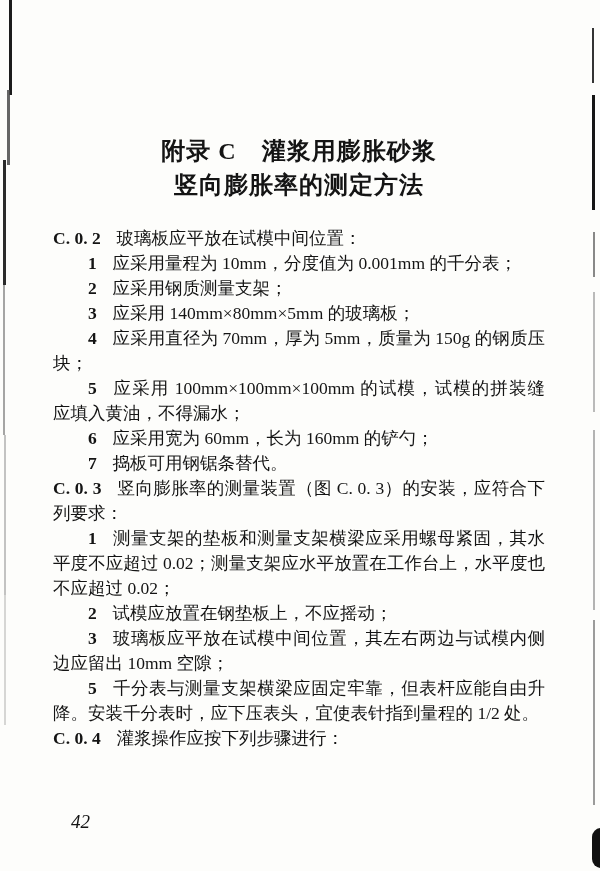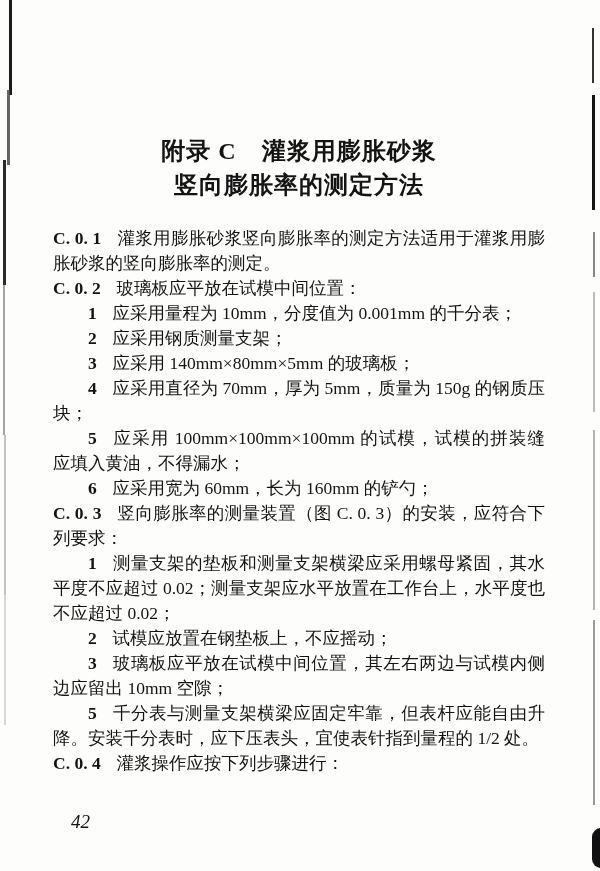--- a/index.html
+++ b/index.html
@@ -90,23 +90,20 @@
 
   <div class="content">
 
     <h1 class="doc-title">
       <span>附录 C　灌浆用膨胀砂浆</span><br>
       <span>竖向膨胀率的测定方法</span>
     </h1>
 
     <div class="body-text">
 
-      <p class="clause">
-        <span class="lbl">C. 0. 1</span><span>灌浆用膨胀砂浆竖向膨胀率的测定方法适用于灌浆用膨胀砂浆的竖向膨胀率的测定。</span>
-      </p>
 
       <p class="clause">
         <span class="lbl">C. 0. 2</span><span>玻璃板应平放在试模中间位置：</span>
       </p>
 
       <p class="item">
         <span class="lbl">1</span><span>应采用量程为 10mm，分度值为 0.001mm 的千分表；</span>
       </p>
       <p class="item">
         <span class="lbl">2</span><span>应采用钢质测量支架；</span>
@@ -115,20 +112,23 @@
         <span class="lbl">3</span><span>应采用 140mm×80mm×5mm 的玻璃板；</span>
       </p>
       <p class="item">
         <span class="lbl">4</span><span>应采用直径为 70mm，厚为 5mm，质量为 150g 的钢质压块；</span>
       </p>
       <p class="item">
         <span class="lbl">5</span><span>应采用 100mm×100mm×100mm 的试模，试模的拼装缝应填入黄油，不得漏水；</span>
       </p>
       <p class="item">
         <span class="lbl">6</span><span>应采用宽为 60mm，长为 160mm 的铲勺；</span>
+      </p>
+      <p class="item">
+        <span class="lbl">7</span><span>捣板可用钢锯条替代。</span>
       </p>
 
       <p class="clause">
         <span class="lbl">C. 0. 3</span><span>竖向膨胀率的测量装置（图 C. 0. 3）的安装，应符合下列要求：</span>
       </p>
 
       <p class="item">
         <span class="lbl">1</span><span>测量支架的垫板和测量支架横梁应采用螺母紧固，其水平度不应超过 0.02；测量支架应水平放置在工作台上，水平度也不应超过 0.02；</span>
       </p>
       <p class="item">

